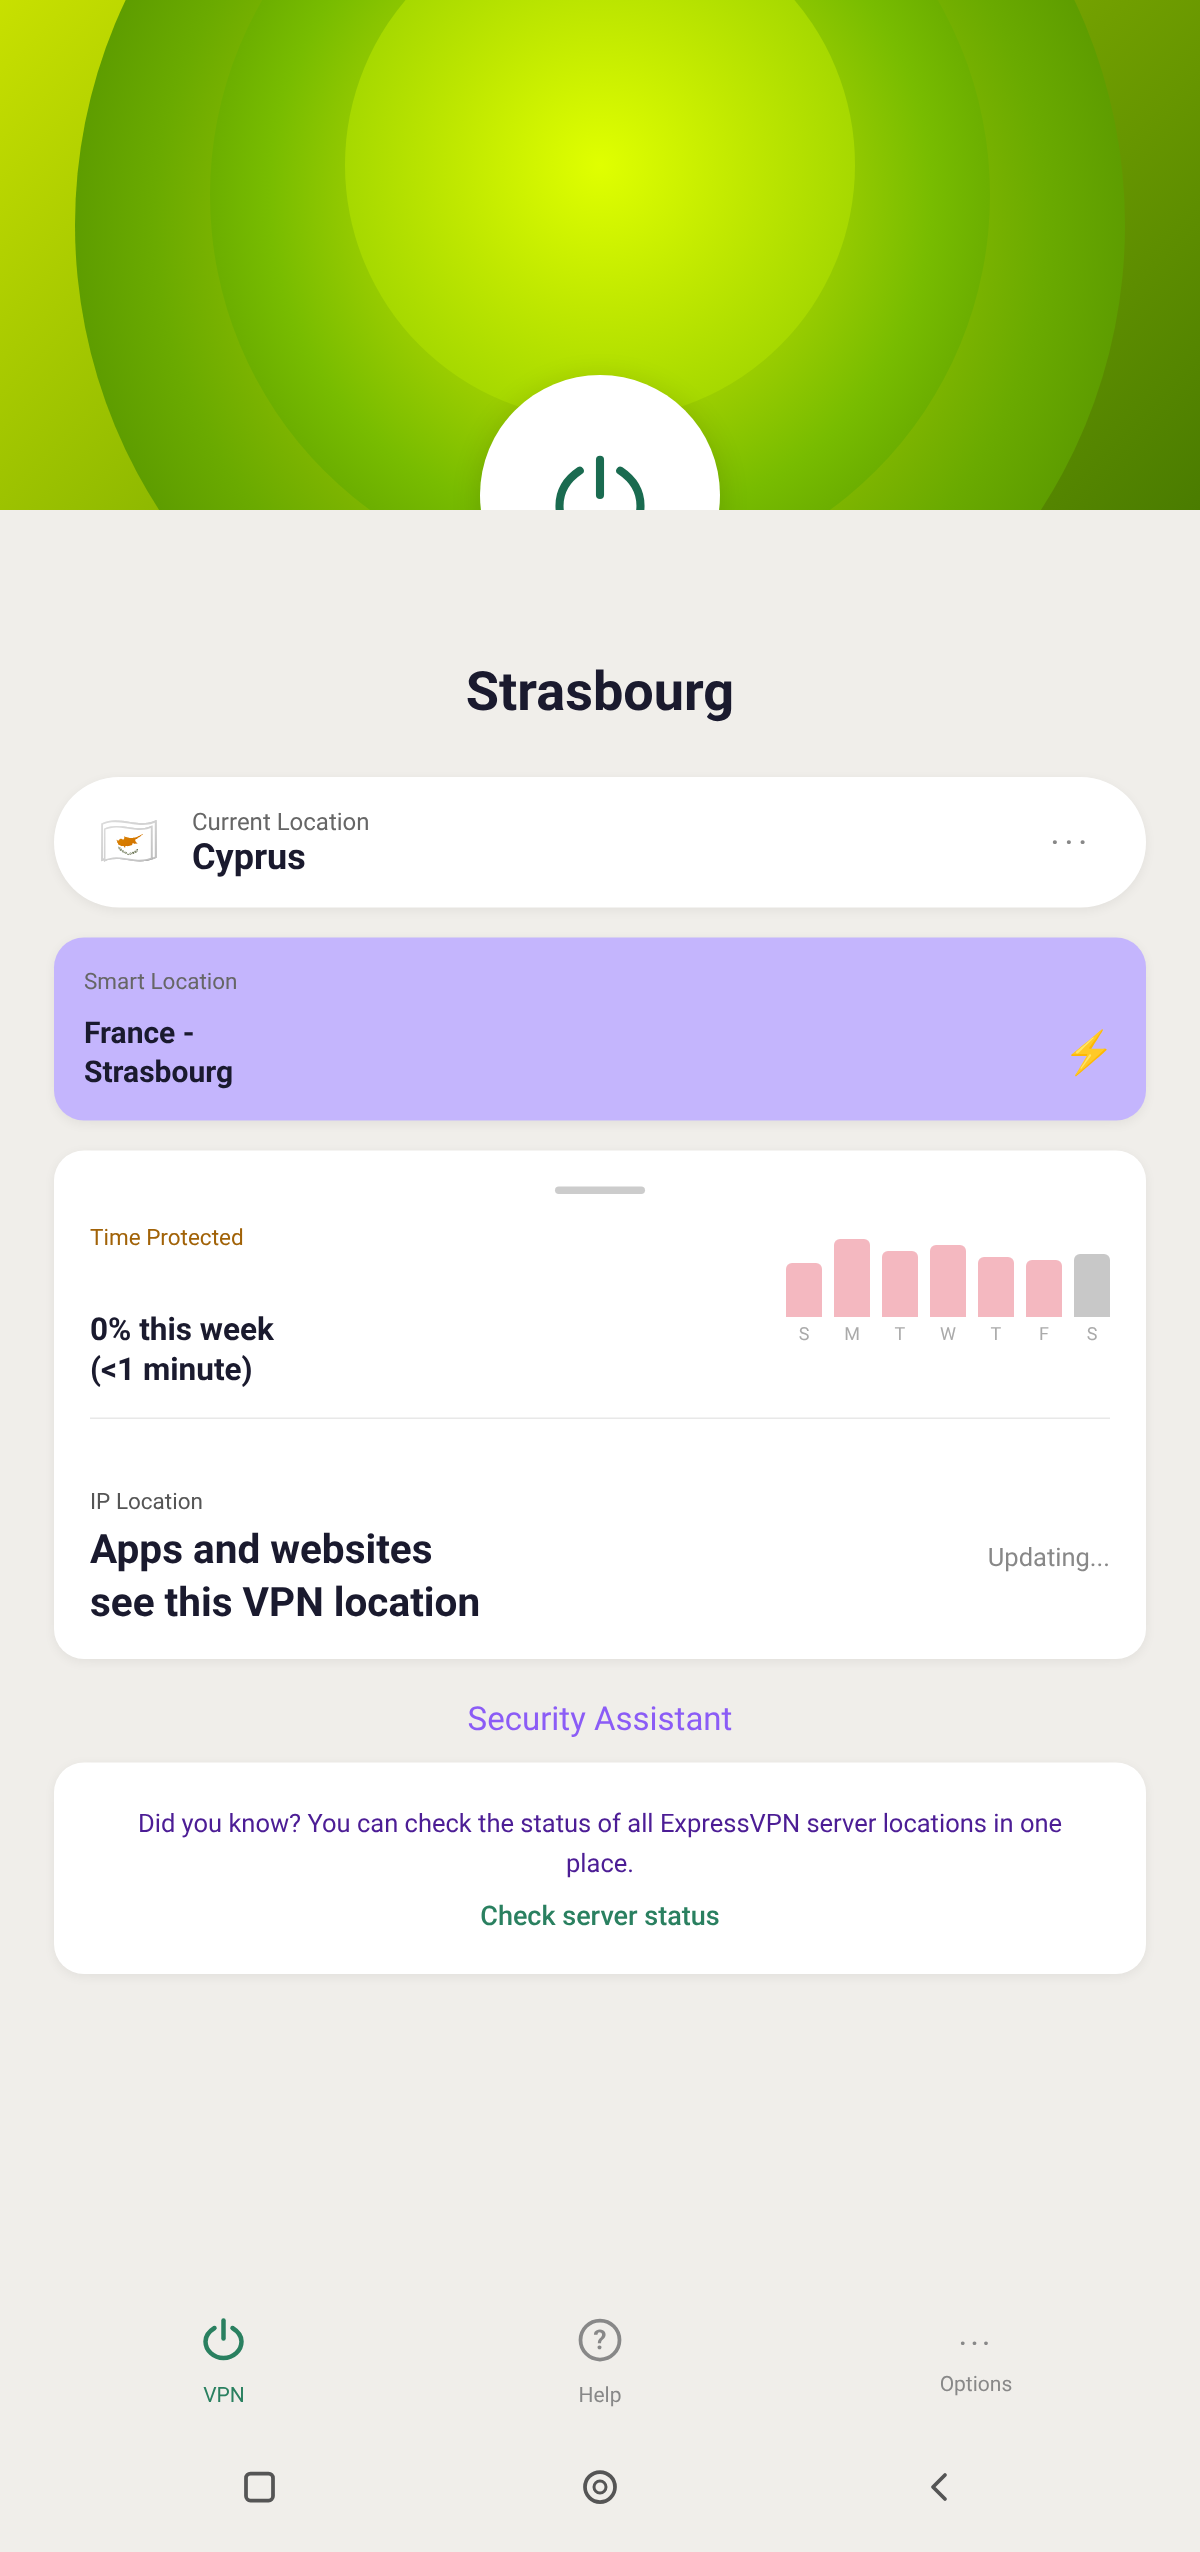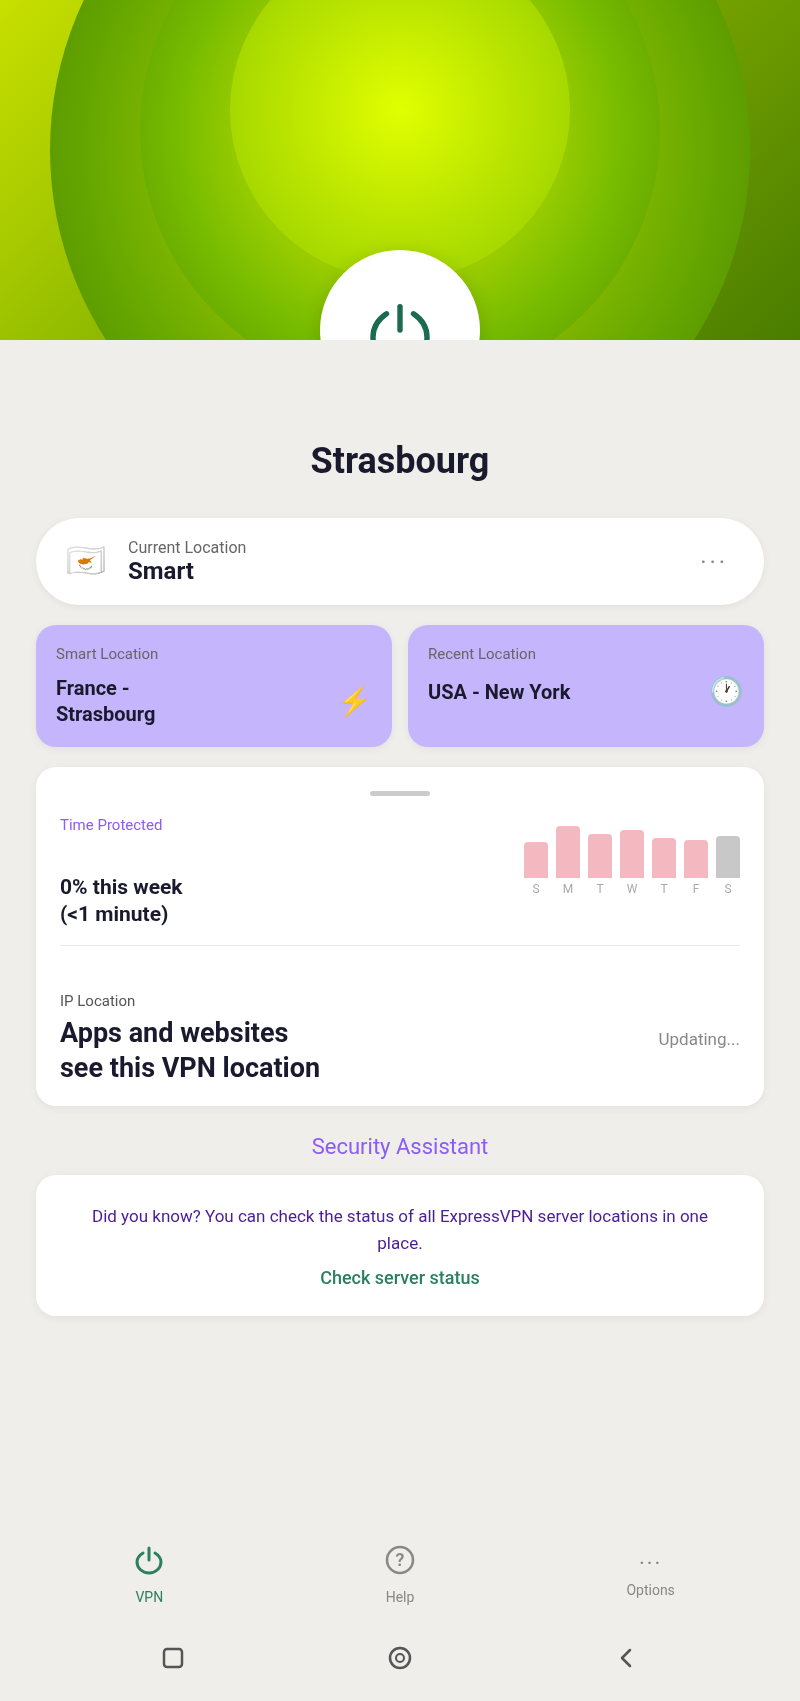--- a/index.html
+++ b/index.html
@@ -192,21 +192,21 @@
       display: flex;
       justify-content: space-between;
       align-items: flex-start;
       margin-bottom: 16px;
     }
     .time-protected {
       flex: 1;
     }
     .time-protected-label {
       font-size: 15px;
-      color: #8b5cf6;
+      color: #a16207;
       margin-bottom: 6px;
     }
     .time-protected-value {
       font-size: 21px;
       font-weight: 700;
       color: #1a1a2e;
       line-height: 1.3;
       margin-top: 40px;
     }
     .bar-chart {
@@ -366,38 +366,31 @@
 <div class="main-content">
 
   <div class="connected-label">Strasbourg</div>
 
   <div class="current-location-card">
     <div class="flag-icon flag-cyprus">
       <span style="font-size:32px; line-height:1; position:absolute; top:0; left:2px;">🇨🇾</span>
     </div>
     <div class="location-text">
       <div class="location-label">Current Location</div>
-      <div class="location-name">Smart</div>
+      <div class="location-name">Cyprus</div>
     </div>
     <div class="more-btn">···</div>
   </div>
 
   <div class="location-row">
     <div class="location-card">
       <div class="location-card-label">Smart Location</div>
       <div class="location-card-bottom">
         <div class="location-card-name">France -<br>Strasbourg</div>
         <div class="location-card-icon">⚡</div>
-      </div>
-    </div>
-    <div class="location-card">
-      <div class="location-card-label">Recent Location</div>
-      <div class="location-card-bottom">
-        <div class="location-card-name">USA - New York</div>
-        <div class="location-card-icon">🕐</div>
       </div>
     </div>
   </div>
 
   <div class="stats-card">
     <div class="drag-handle"></div>
     <div class="stats-top">
       <div class="time-protected">
         <div class="time-protected-label">Time Protected</div>
         <div class="time-protected-value">0% this week<br>(&lt;1 minute)</div>

